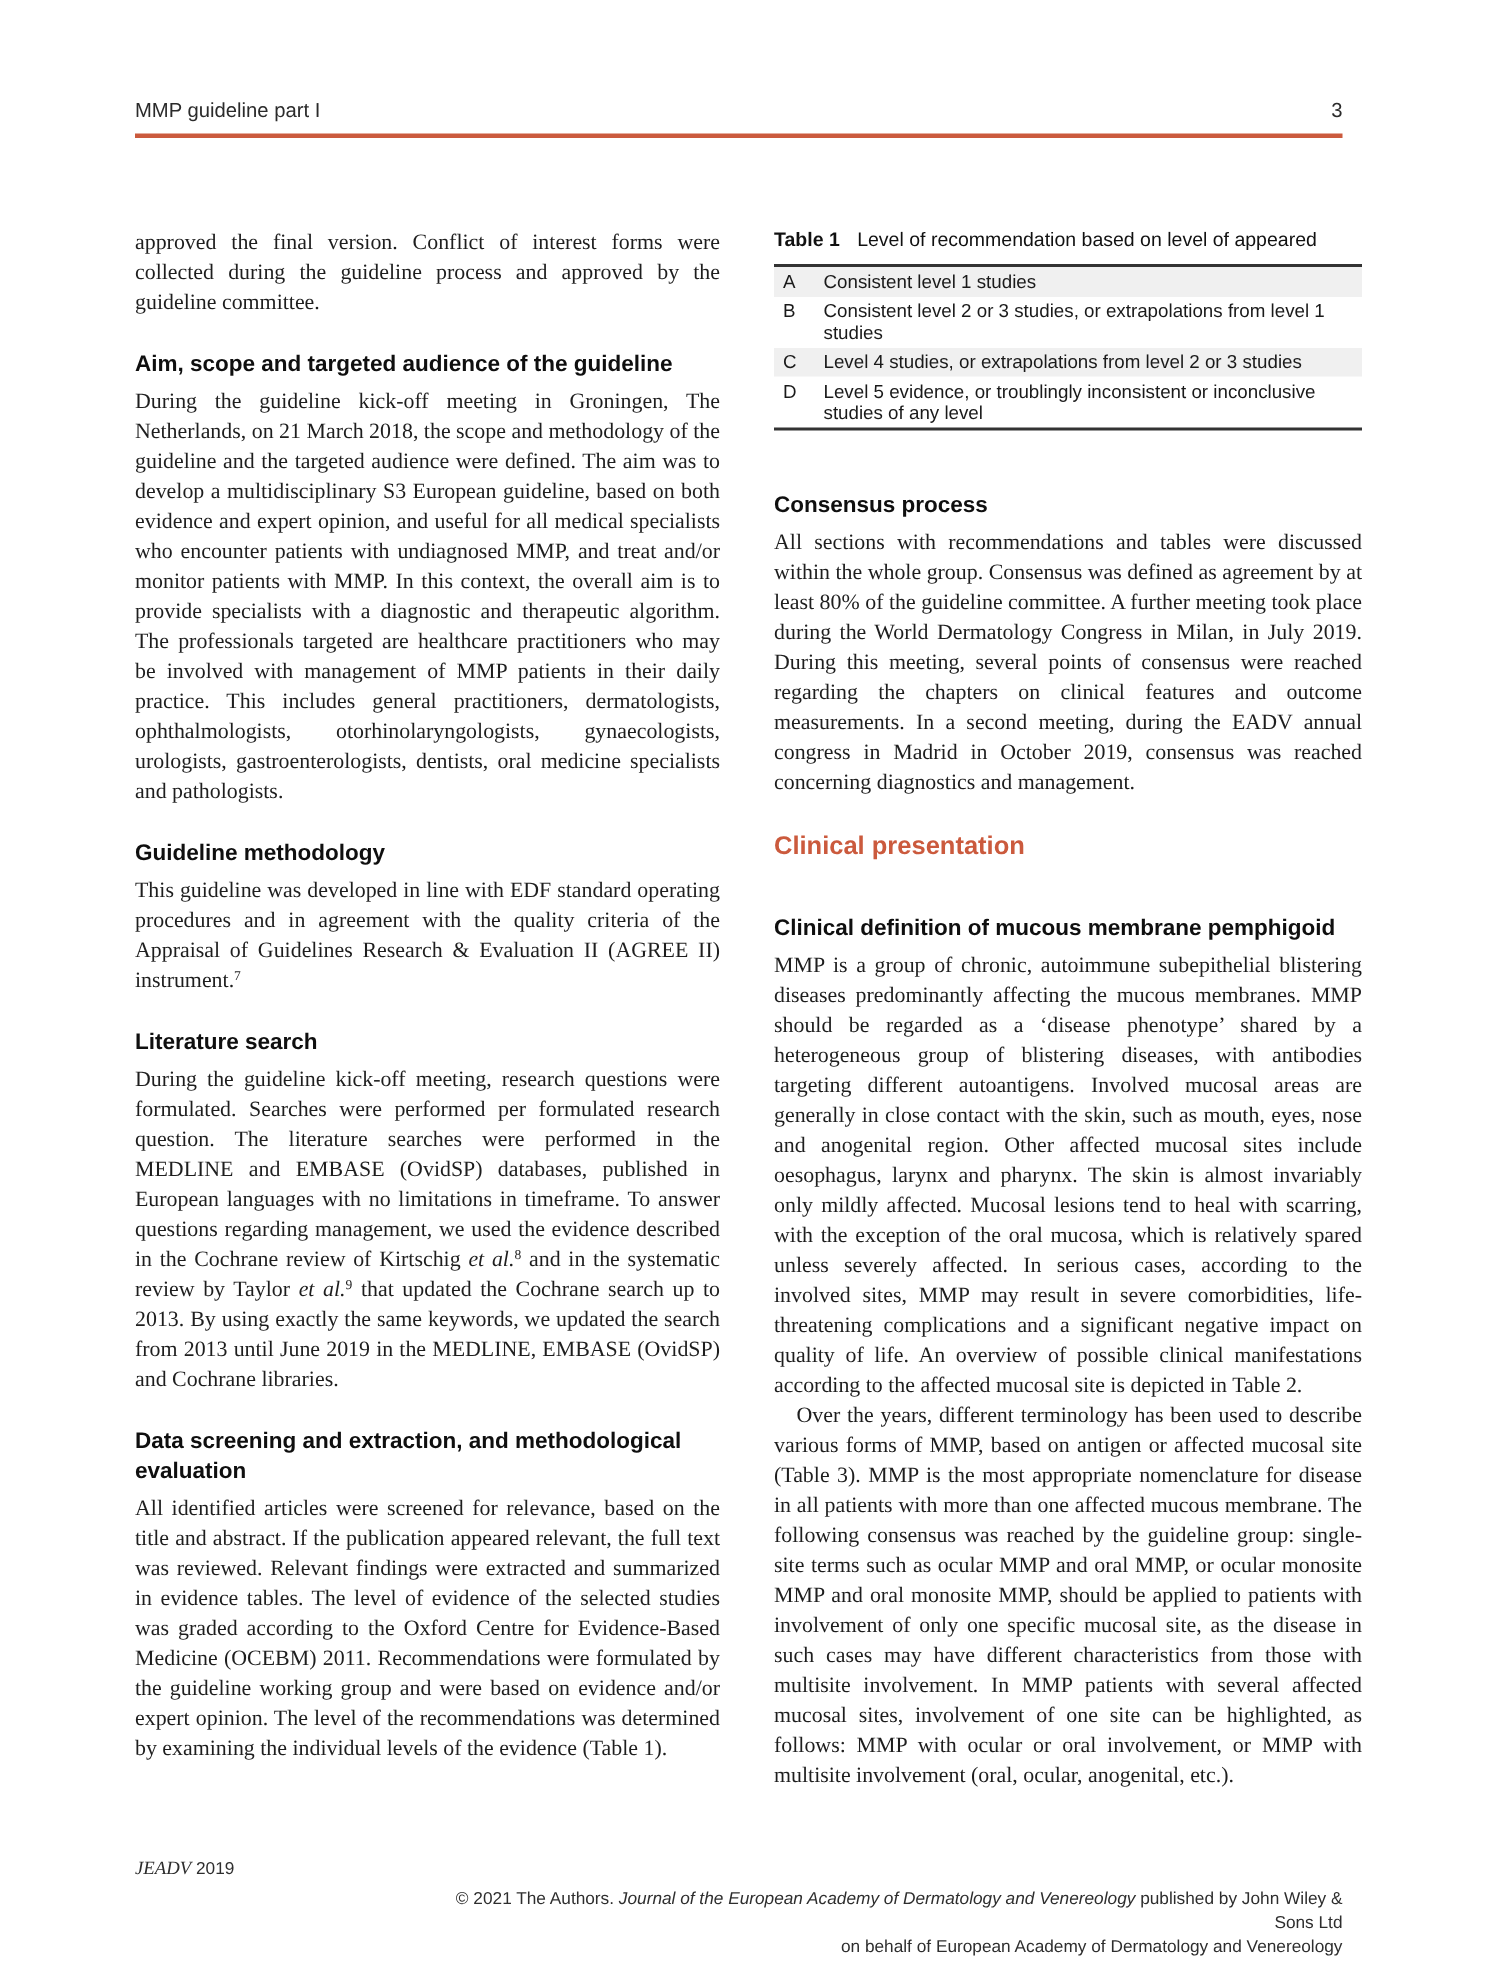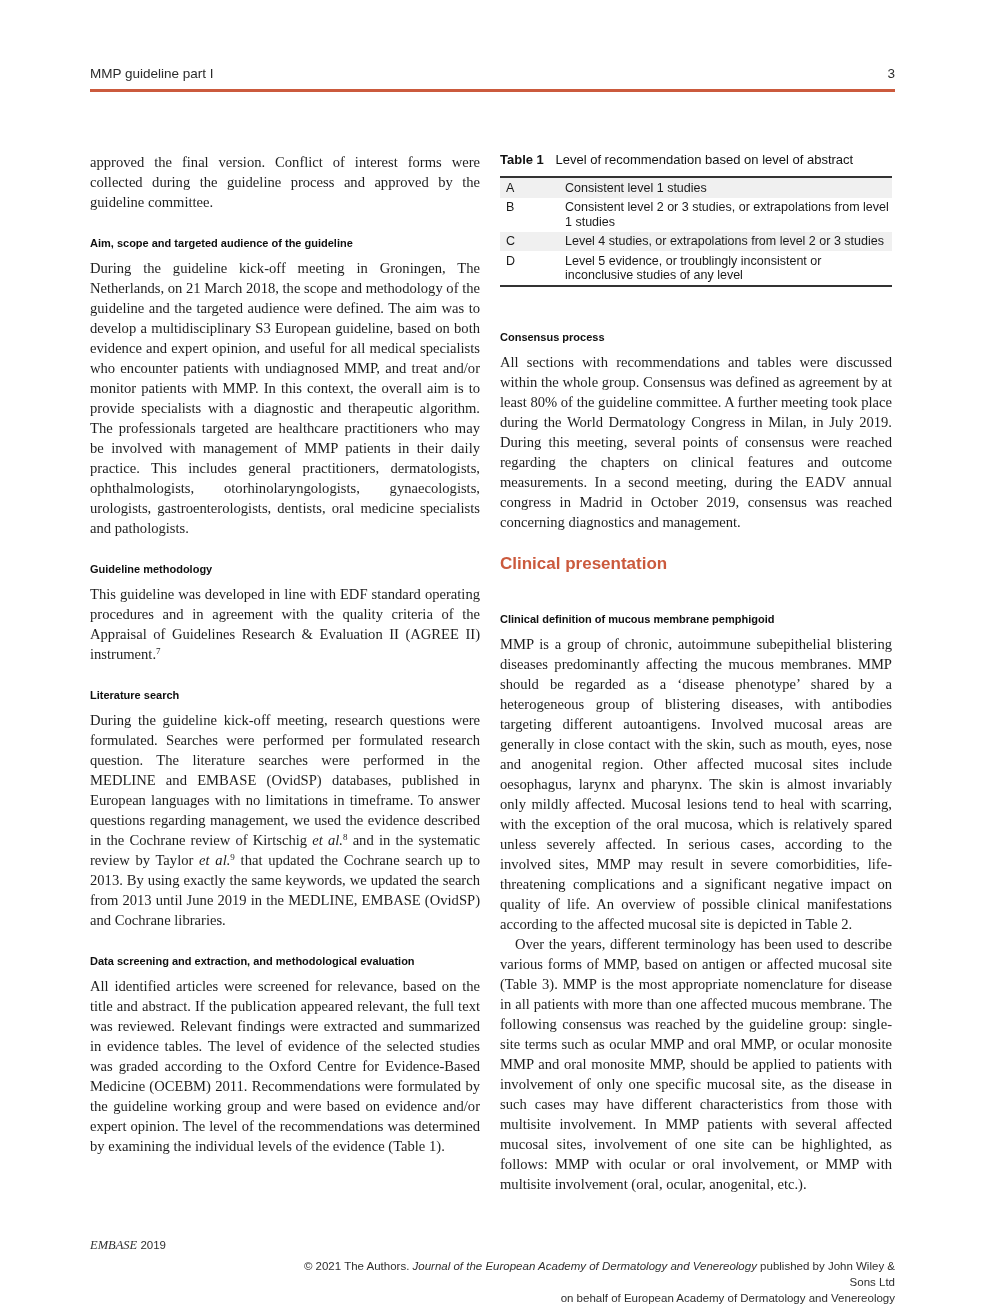--- a/index.html
+++ b/index.html
@@ -21,39 +21,39 @@
     font-size: 13.5px; color: #2b2b2b;
   }
   .head-rule {
     position: absolute; left: 90px; right: 105px; top: 89px;
     height: 3px; background: #cb5a3d;
   }
 
   
   .columns {
     position: absolute; top: 152px; left: 90px; width: 805px;
-    display: flex; gap: 20px;
+    display: flex; gap: 36px;
   }
   .col-left  { width: 390px; flex: none; }
   .col-right { width: 392px; flex: none; }
 
   .body-p {
     font-size: 14.6px; line-height: 20px;
     text-align: justify; color: #1e1e1e;
     hyphens: auto; -webkit-hyphens: auto;
   }
   .body-p sup {
     font-size: 0.62em; line-height: 0;
     vertical-align: baseline; position: relative; top: -0.5em;
   }
   .indent { text-indent: 15px; }
 
   .sec-h {
     font-family: "Liberation Sans", sans-serif;
-    font-size: 11px; font-weight: bold; line-height: 20px;
+    font-size: 15px; font-weight: bold; line-height: 20px;
     color: #0f0f0f; margin: 21px 0 5px;
   }
   .chapter-h {
     font-family: "Liberation Sans", sans-serif;
     font-size: 17px; font-weight: bold; line-height: 20px;
     color: #cb5a3d; margin: 22px 0 35px;
   }
 
   
   .table1 { margin-bottom: 40px; }
@@ -64,21 +64,21 @@
   .t-caption b { margin-right: 8px; text-align: center; }
   .t-body {
     border-top: 2px solid #333333;
     border-bottom: 2px solid #333333;
     font-family: "Liberation Sans", sans-serif;
     font-size: 12.5px; line-height: 14.5px; color: #1a1a1a;
   }
   .t-row { display: flex; padding: 2.5px 0 2.5px 0; }
   .t-row.shaded { background: #f0f0f0; }
   .t-grade { width: 33px; padding-left: 6px; flex: none; }
-  .t-desc  { flex: 1; padding-right: 3px; margin-left: 32px; }
+  .t-desc  { flex: 1; padding-right: 3px; }
 
   
   .page-footer {
     position: absolute; left: 90px; right: 105px; top: 1236px;
     display: flex; justify-content: space-between;
     font-family: "Liberation Sans", sans-serif;
     font-size: 11.5px; color: #2e2e2e; line-height: 16px;
   }
   .f-left { white-space: nowrap; padding-top: 1px; }
   .f-left i { font-family: "Liberation Serif", serif; font-size: 12.5px; }
@@ -109,21 +109,21 @@
       <h3 class="sec-h">Literature search</h3>
       <p class="body-p"><span>During the guideline kick-off meeting, research questions were formulated. Searches were performed per formulated research question. The literature searches were performed in the MEDLINE and EMBASE (OvidSP) databases, published in European languages with no limitations in timeframe. To answer questions regarding management, we used the evidence described in the Cochrane review of Kirtschig </span><i>et al.</i><sup>8</sup><span> and in the systematic review by Taylor </span><i>et al.</i><sup>9</sup><span> that updated the Cochrane search up to 2013. By using exactly the same keywords, we updated the search from 2013 until June 2019 in the MEDLINE, EMBASE (OvidSP) and Cochrane libraries.</span></p>
 
       <h3 class="sec-h">Data screening and extraction, and methodological evaluation</h3>
       <p class="body-p">All identified articles were screened for relevance, based on the title and abstract. If the publication appeared relevant, the full text was reviewed. Relevant findings were extracted and summarized in evidence tables. The level of evidence of the selected studies was graded according to the Oxford Centre for Evidence-Based Medicine (OCEBM) 2011. Recommendations were formulated by the guideline working group and were based on evidence and/or expert opinion. The level of the recommendations was determined by examining the individual levels of the evidence (Table 1).</p>
     </div>
 
     <div class="col col-right">
 
       <div class="table1">
-        <div class="t-caption"><b>Table 1</b><span> Level of recommendation based on level of abstract</span></div>
+        <div class="t-caption"><b>Table 1</b><span> Level of recommendation based on level of appeared</span></div>
         <div class="t-body">
           <div class="t-row shaded">
             <span class="t-grade">A</span>
             <span class="t-desc">Consistent level 1 studies</span>
           </div>
           <div class="t-row">
             <span class="t-grade">B</span>
             <span class="t-desc">Consistent level 2 or 3 studies, or extrapolations from level 1 studies</span>
           </div>
           <div class="t-row shaded">
@@ -143,20 +143,20 @@
       <h2 class="chapter-h">Clinical presentation</h2>
 
       <h3 class="sec-h" style="margin-top:0;">Clinical definition of mucous membrane pemphigoid</h3>
       <p class="body-p">MMP is a group of chronic, autoimmune subepithelial blistering diseases predominantly affecting the mucous membranes. MMP should be regarded as a ‘disease phenotype’ shared by a heterogeneous group of blistering diseases, with antibodies targeting different autoantigens. Involved mucosal areas are generally in close contact with the skin, such as mouth, eyes, nose and anogenital region. Other affected mucosal sites include oesophagus, larynx and pharynx. The skin is almost invariably only mildly affected. Mucosal lesions tend to heal with scarring, with the exception of the oral mucosa, which is relatively spared unless severely affected. In serious cases, according to the involved sites, MMP may result in severe comorbidities, life-threatening complications and a significant negative impact on quality of life. An overview of possible clinical manifestations according to the affected mucosal site is depicted in Table 2.</p>
       <p class="body-p indent">Over the years, different terminology has been used to describe various forms of MMP, based on antigen or affected mucosal site (Table 3). MMP is the most appropriate nomenclature for disease in all patients with more than one affected mucous membrane. The following consensus was reached by the guideline group: single-site terms such as ocular MMP and oral MMP, or ocular monosite MMP and oral monosite MMP, should be applied to patients with involvement of only one specific mucosal site, as the disease in such cases may have different characteristics from those with multisite involvement. In MMP patients with several affected mucosal sites, involvement of one site can be highlighted, as follows: MMP with ocular or oral involvement, or MMP with multisite involvement (oral, ocular, anogenital, etc.).</p>
     </div>
 
   </div>
 
   <div class="page-footer">
-    <div class="f-left"><i>EMBASE</i><span> 2019</span></div>
+    <div class="f-left"><i>JEADV</i><span> 2019</span></div>
     <div class="f-right">
       <div class="f-line"><span>© 2021 The Authors. </span><i>Journal of the European Academy of Dermatology and Venereology</i><span> published by John Wiley &amp; Sons Ltd</span></div>
       <div class="f-line">on behalf of European Academy of Dermatology and Venereology</div>
     </div>
   </div>
 
 </div>
 
 </body></html>

